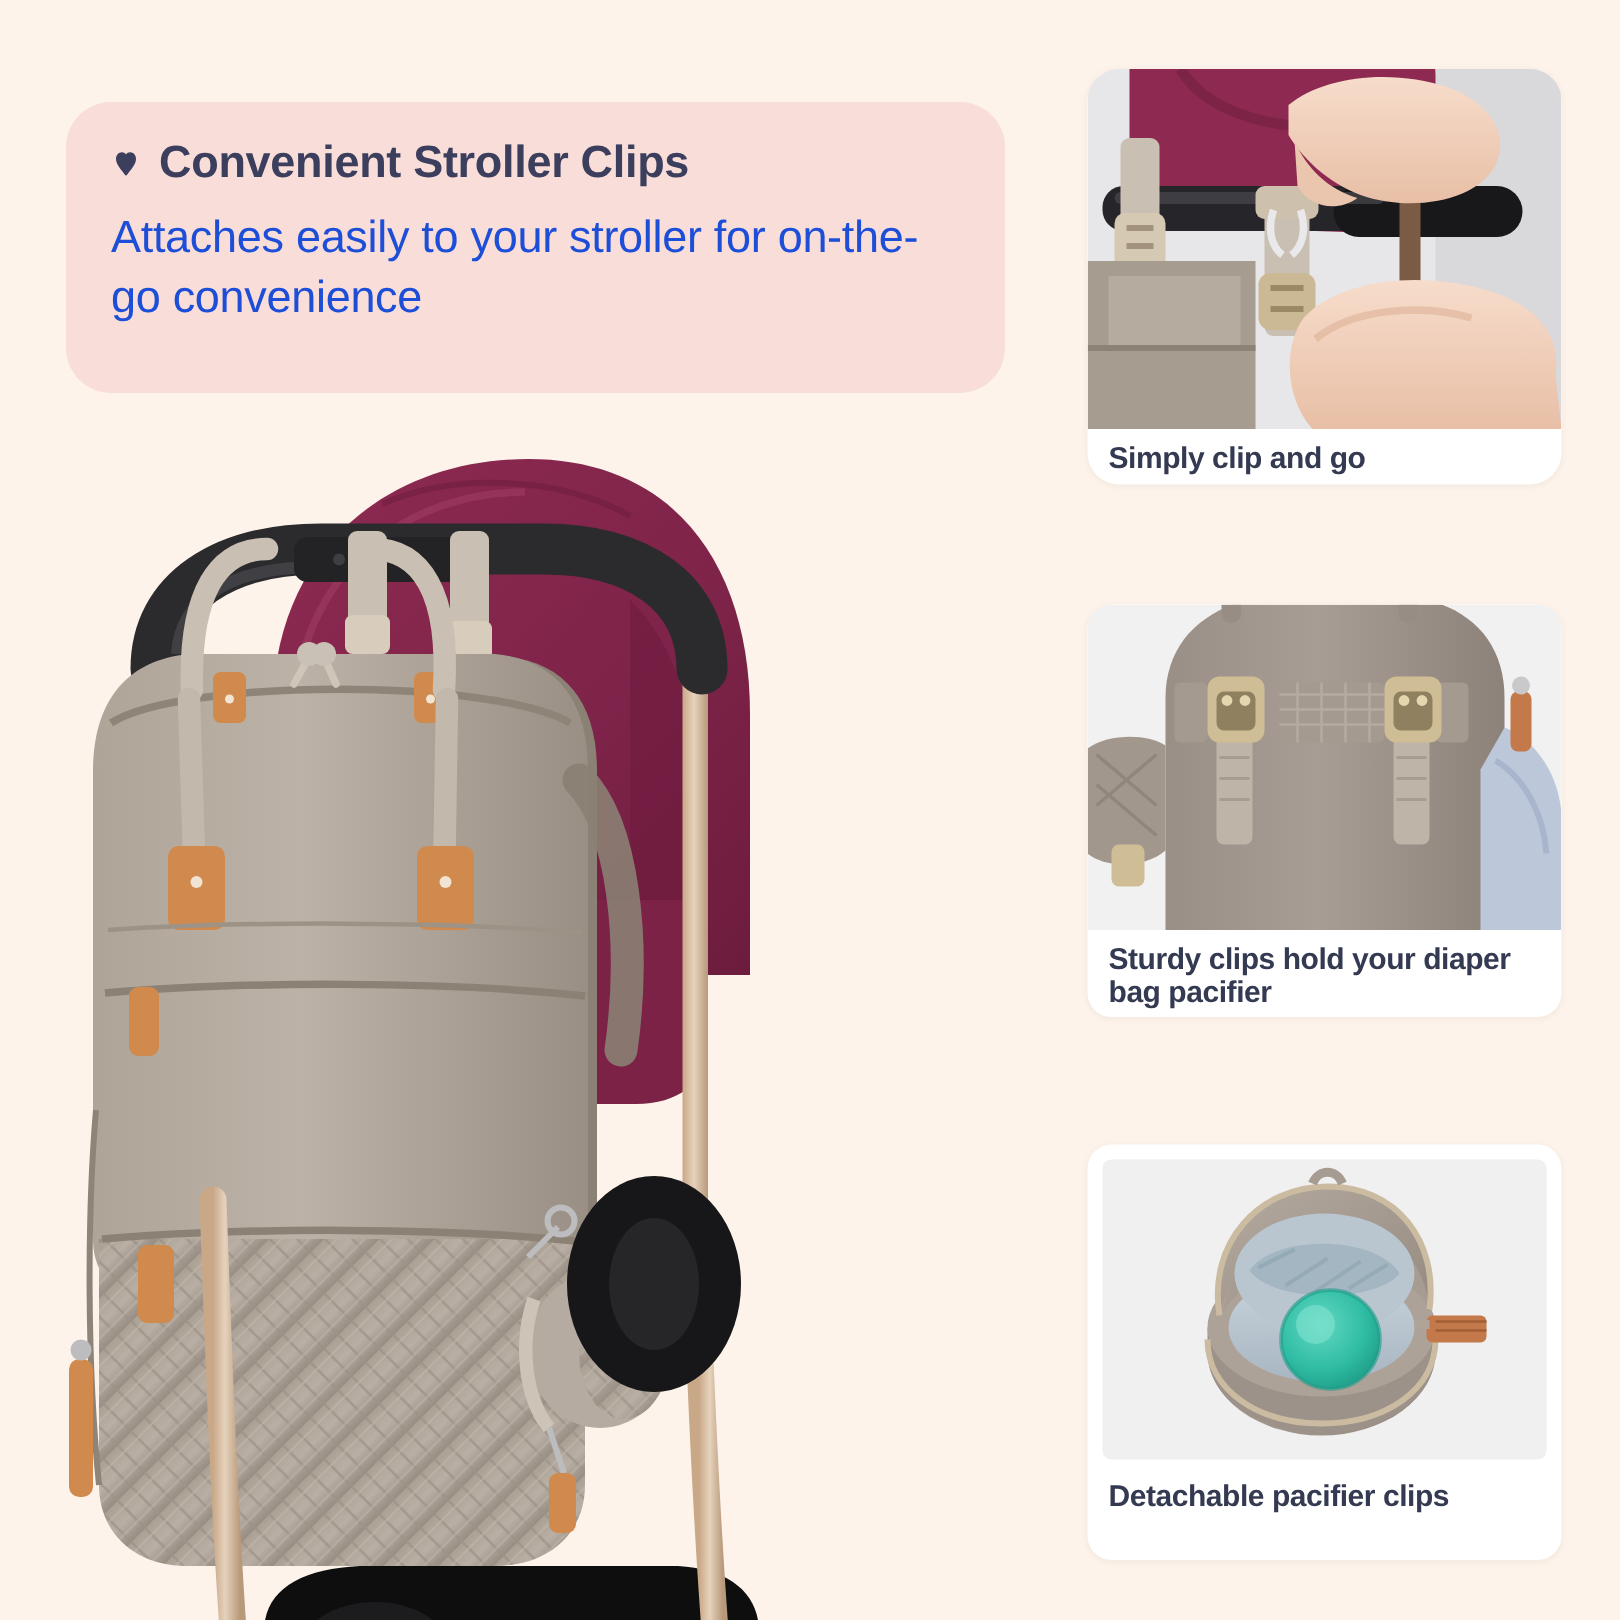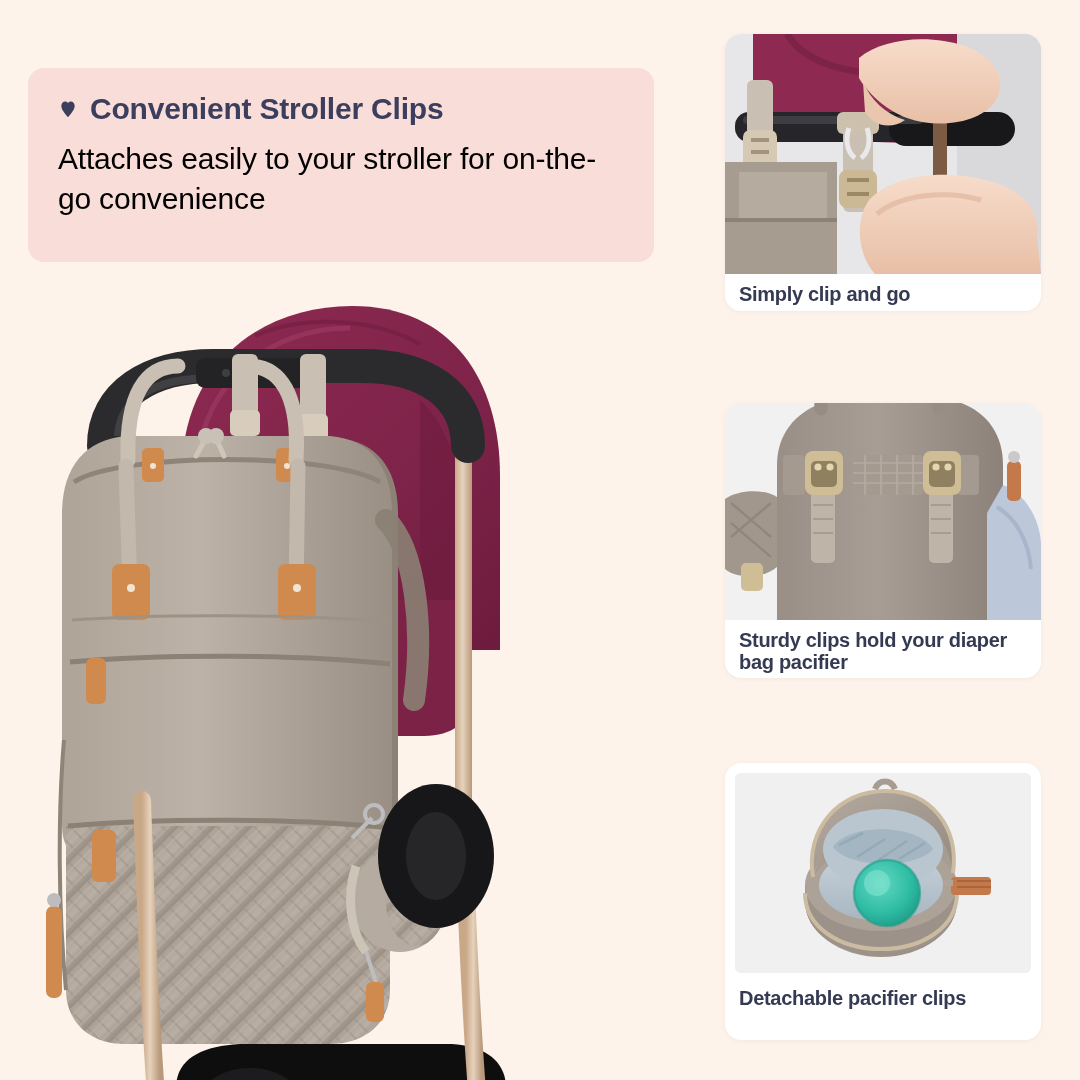--- a/index.html
+++ b/index.html
@@ -9,52 +9,52 @@
     font-family: "Liberation Sans", sans-serif;
     overflow: hidden;
     position: relative;
   }
 
   
   .left-col { position: absolute; left: 0; top: 0; width: 706px; height: 1080px; }
 
   .headline-banner {
     position: absolute;
-    left: 28px; top: 68px;
+    left: 44px; top: 68px;
     width: 626px; height: 194px;
     background: #F8DDD8;
-    border-radius: 16px;
+    border-radius: 30px;
     padding: 24px 34px 0 30px;
   }
   .headline-row { display: flex; align-items: center; gap: 12px; }
   .heart-icon { width: 20px; height: 20px; flex: 0 0 auto; display:block; }
   .headline-title {
     font-size: 30px; font-weight: 700; color: #3B3E5C;
     letter-spacing: -0.2px; line-height: 1.1; white-space: nowrap;
   }
   .headline-sub {
     margin-top: 14px;
-    font-size: 30px; font-weight: 400; color: #000000;
+    font-size: 30px; font-weight: 400; color: #1d4ed8;
     line-height: 1.33; letter-spacing: -0.2px;
   }
 
   
   .hero { position: absolute; left: 0; top: 270px; width: 706px; height: 810px; }
   .hero svg { display: block; width: 100%; height: 100%; }
 
   
   .cards { position: absolute; left: 725px; top: 0; width: 316px; height: 1080px; }
   .card {
     position: absolute; left: 0; width: 316px;
     background: #FFFFFF;
     border-radius: 16px;
     box-shadow: 0 1px 4px rgba(120,90,70,0.07);
     overflow: hidden;
   }
-  .card-1 { top: 34px;  height: 277px; }
+  .card-1 { top: 46px;  height: 277px; border-radius: 21px; }
   .card-2 { top: 403px; height: 275px; }
   .card-3 { top: 763px; height: 277px; }
 
   .card-media {
     position: relative; width: 100%; overflow: hidden;
   }
   .card-1 .card-media { height: 240px; }
   .card-2 .card-media { height: 217px; }
   .card-3 .card-media {
     height: 200px; margin: 10px 10px 0 10px; width: 296px;

